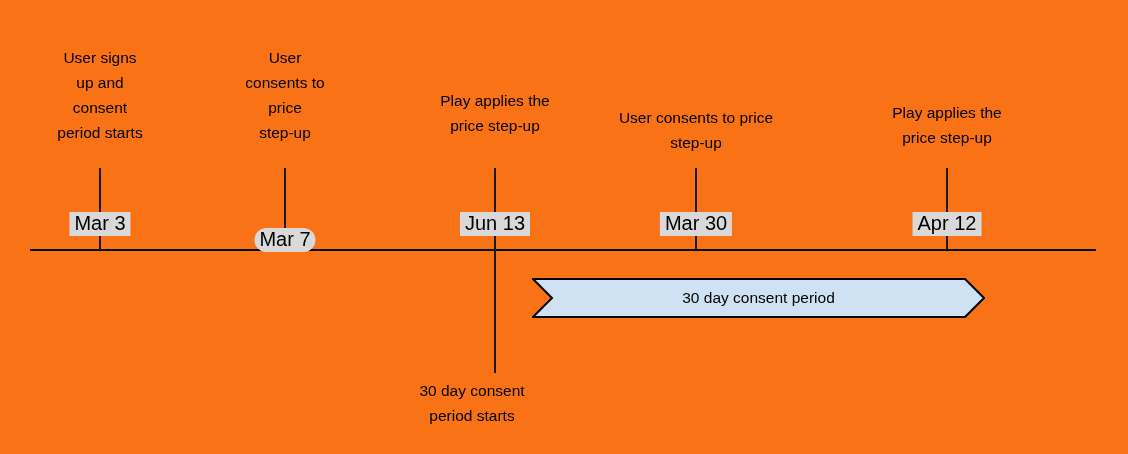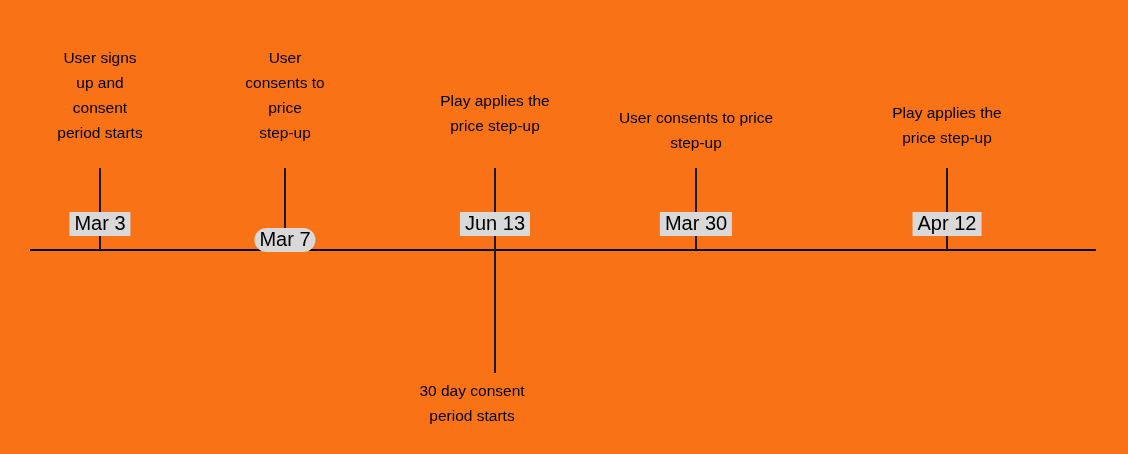--- a/index.html
+++ b/index.html
@@ -107,17 +107,23 @@
 
   <div class="tick" style="left:494px; top:250px; height:123px;"></div>
 
   <div class="date-chip" style="left:100px; top:212px;">Mar 3</div>
   <div class="date-chip" style="left:285px; top:228px;border-radius:12px;">Mar 7</div>
   <div class="date-chip" style="left:495px; top:212px;">Jun 13</div>
   <div class="date-chip" style="left:696px; top:212px;">Mar 30</div>
   <div class="date-chip" style="left:947px; top:212px;text-align:right;">Apr 12</div>
 
 
+  <div class="chevron-wrap" style="left:532px; top:278px; width:453px; height:40px;">
+    <svg width="453" height="40" viewBox="0 0 453 40" preserveAspectRatio="none">
+      <polygon points="1,1 433,1 452,20 433,39 1,39 20,20" fill="#cfe2f3" stroke="#000000" stroke-width="2" stroke-linejoin="miter"></polygon>
+    </svg>
+    <div class="chevron-label">30 day consent period</div>
+  </div>
 
   <div class="caption" style="left:472px; top:378px; width:200px;">30 day consent
 period starts</div>
 
 </div>
 
 </body></html>

